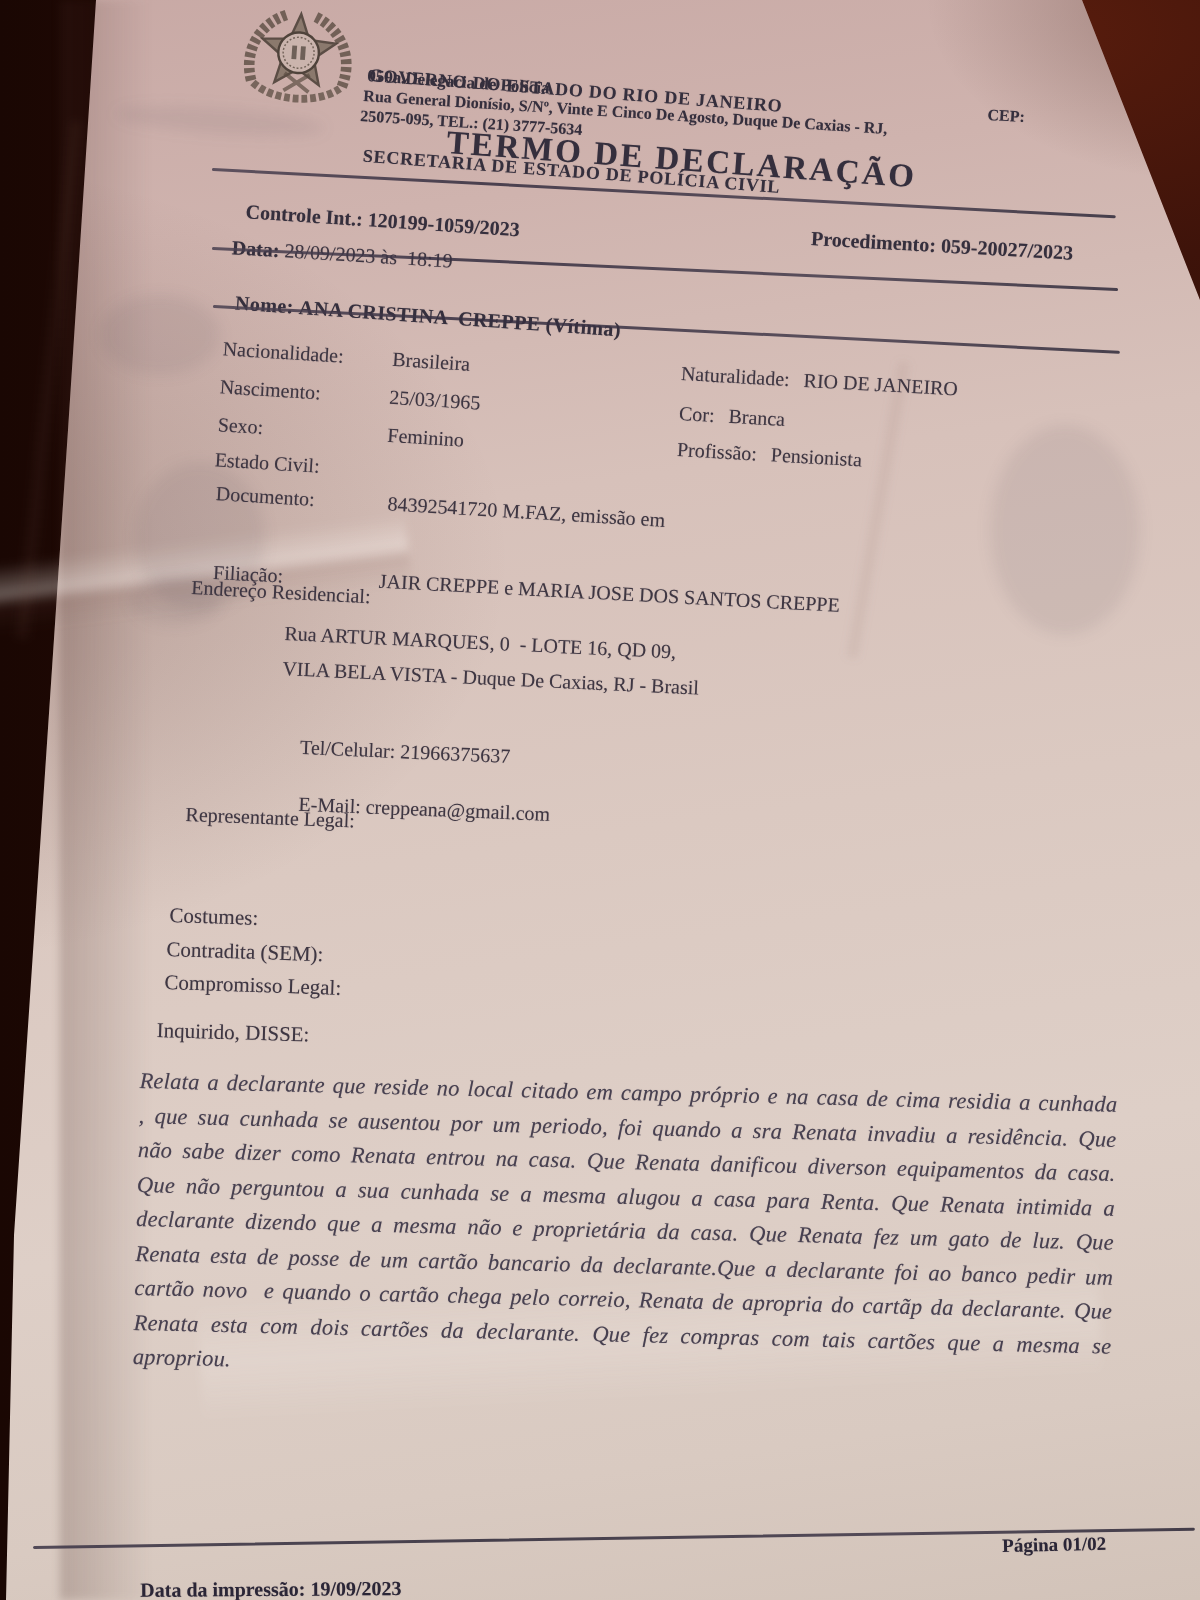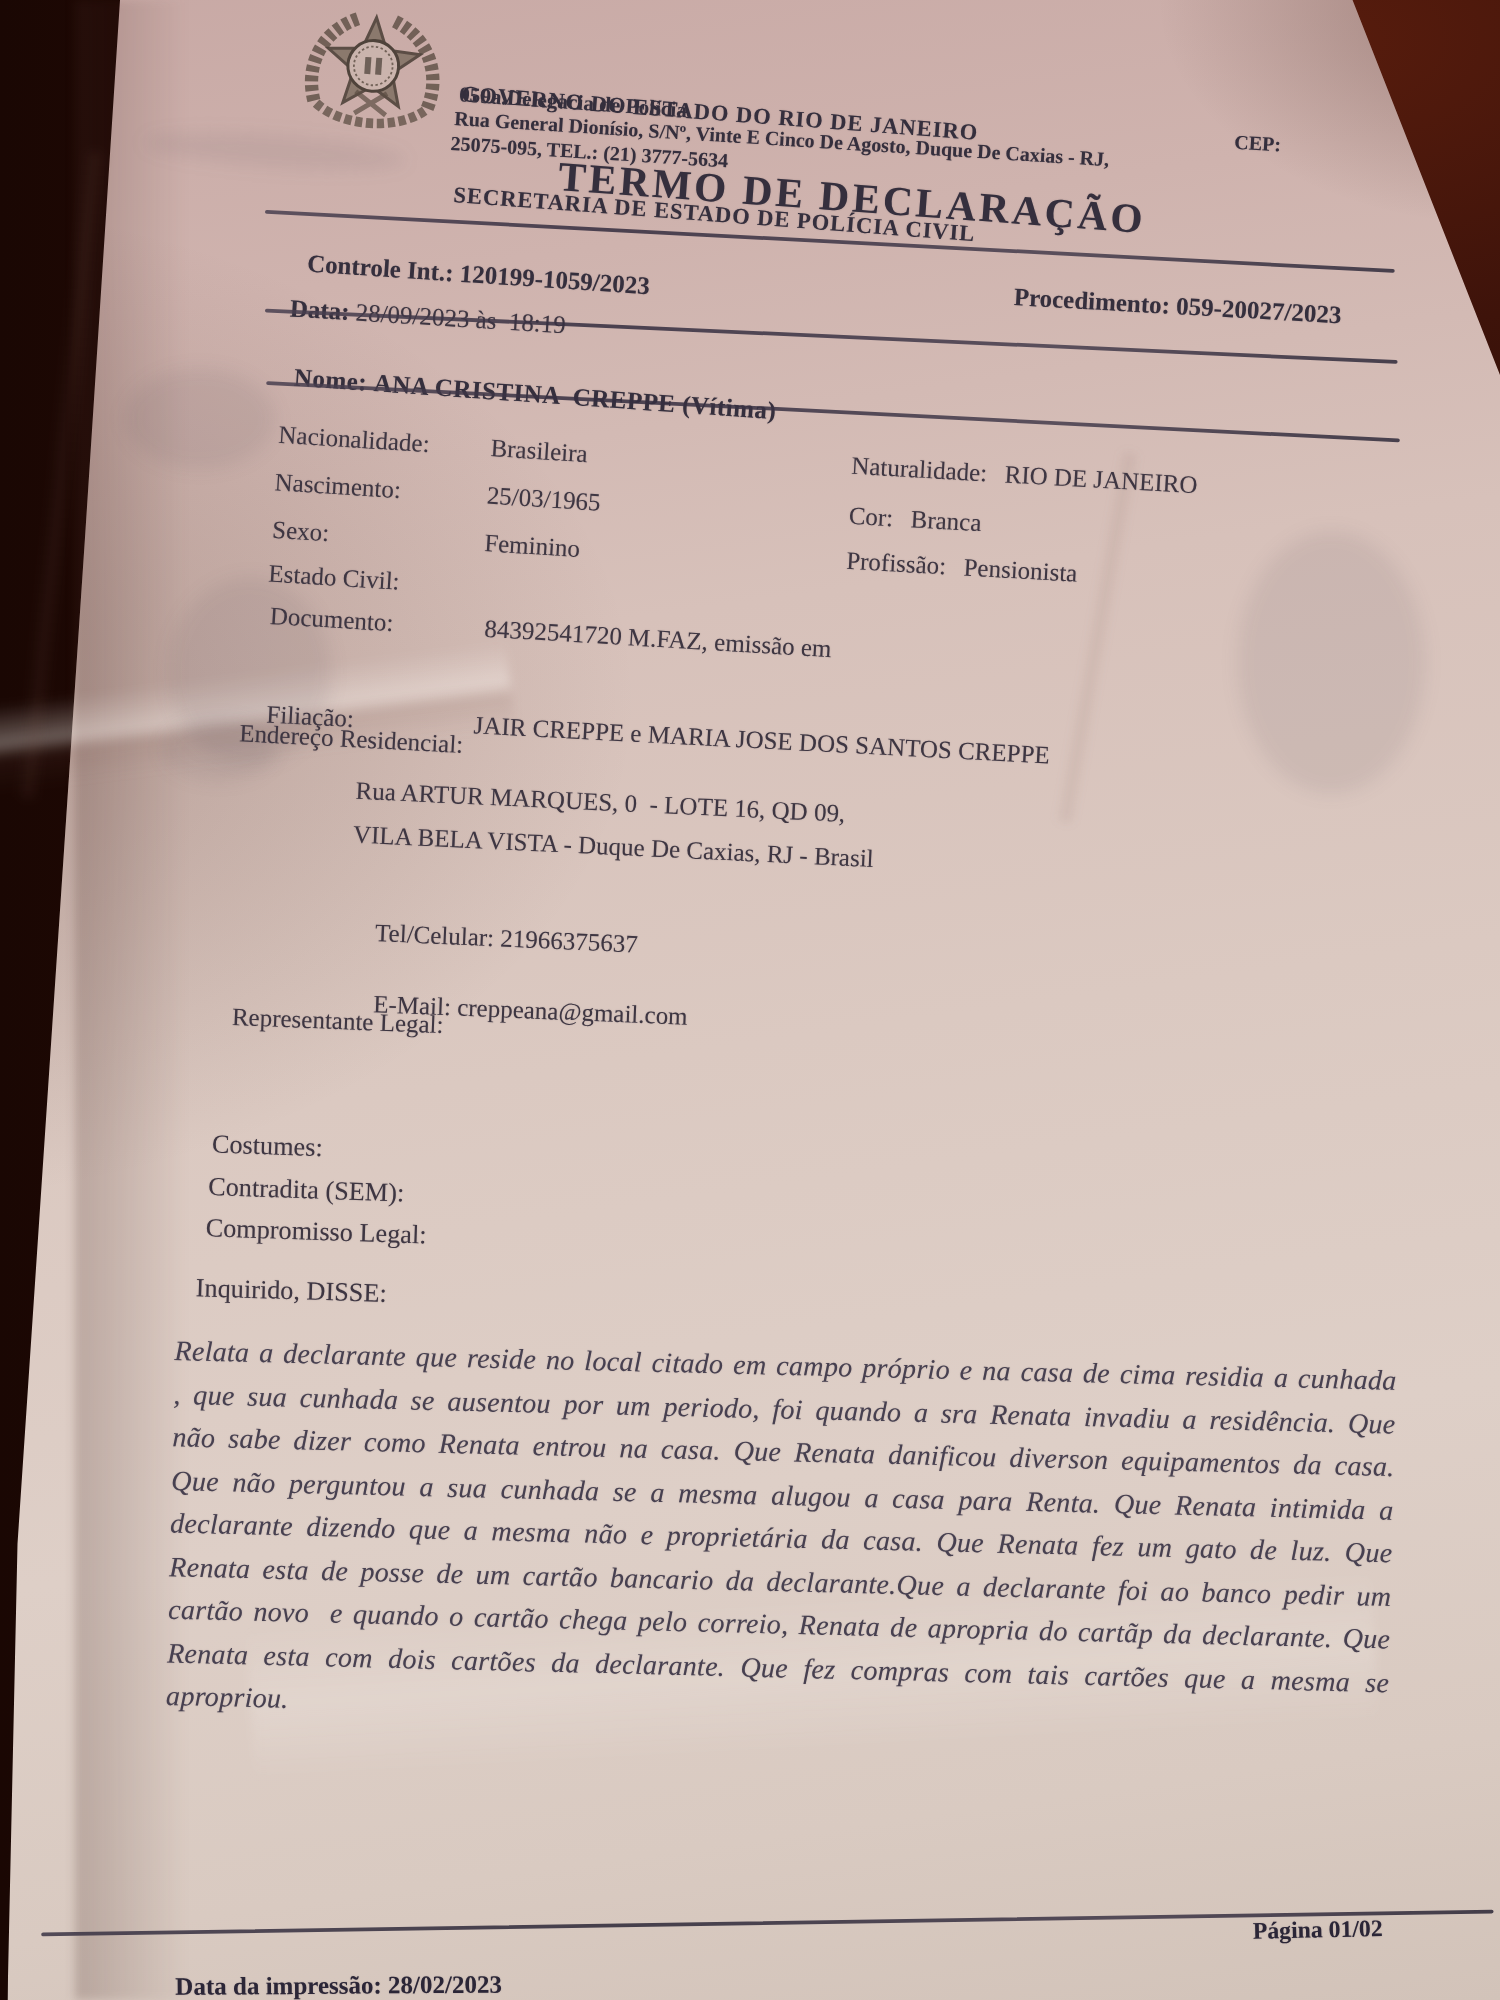--- a/index.html
+++ b/index.html
@@ -140,16 +140,16 @@
 
   <div class="t" style="left:170px;top:903px;font-size:21px;transform:rotate(1.9deg);">Costumes:</div>
   <div class="t" style="left:167px;top:937px;font-size:21px;transform:rotate(1.9deg);">Contradita (SEM):</div>
   <div class="t" style="left:165px;top:970px;font-size:21px;transform:rotate(1.9deg);">Compromisso Legal:</div>
   <div class="t" style="left:157px;top:1018px;font-size:21px;transform:rotate(1.7deg);">Inquirido, DISSE:</div>
 
   <div class="t para" style="left:140px;top:1064px;width:978px;transform:rotate(1.4deg);">Relata a declarante que reside no local citado em campo próprio e na casa de cima residia a cunhada , que sua cunhada se ausentou por um periodo, foi quando a sra Renata invadiu a residência. Que não sabe dizer como Renata entrou na casa. Que Renata danificou diverson equipamentos da casa. Que não perguntou a sua cunhada se a mesma alugou a casa para Renta. Que Renata intimida a declarante dizendo que a mesma não e proprietária da casa. Que Renata fez um gato de luz. Que Renata esta de posse de um cartão bancario da declarante.Que a declarante foi ao banco pedir um cartão novo  e quando o cartão chega pelo correio, Renata de apropria do cartãp da declarante. Que Renata esta com dois cartões da declarante. Que fez compras com tais cartões que a mesma se apropriou.</div>
 
   <div class="rule" style="left:33px;top:1546px;width:1162px;transform:rotate(-0.9deg);background:linear-gradient(to right,#3a3344,#2c2737 40%,#3d3546 75%,#2a2535);"></div>
   <div class="t" style="left:120px;top:1556px;color:#2b2637;transform:rotate(-0.4deg);">
-    <span class="b" style="color:#2b2637;">Data da impressão:</span><span> </span><span class="b" style="color:#2b2637;">28/02/2023</span>
+    <span class="b" style="color:#2b2637;">Data da impressão:</span><span> </span><span class="b" style="color:#2b2637;">19/09/2023</span>
   </div>
   <div class="t b" style="left:1002px;top:1535px;font-size:19px;color:#2b2637;transform:rotate(-1.2deg);">Página 01/02</div>
 </div>
 
 </body></html>

